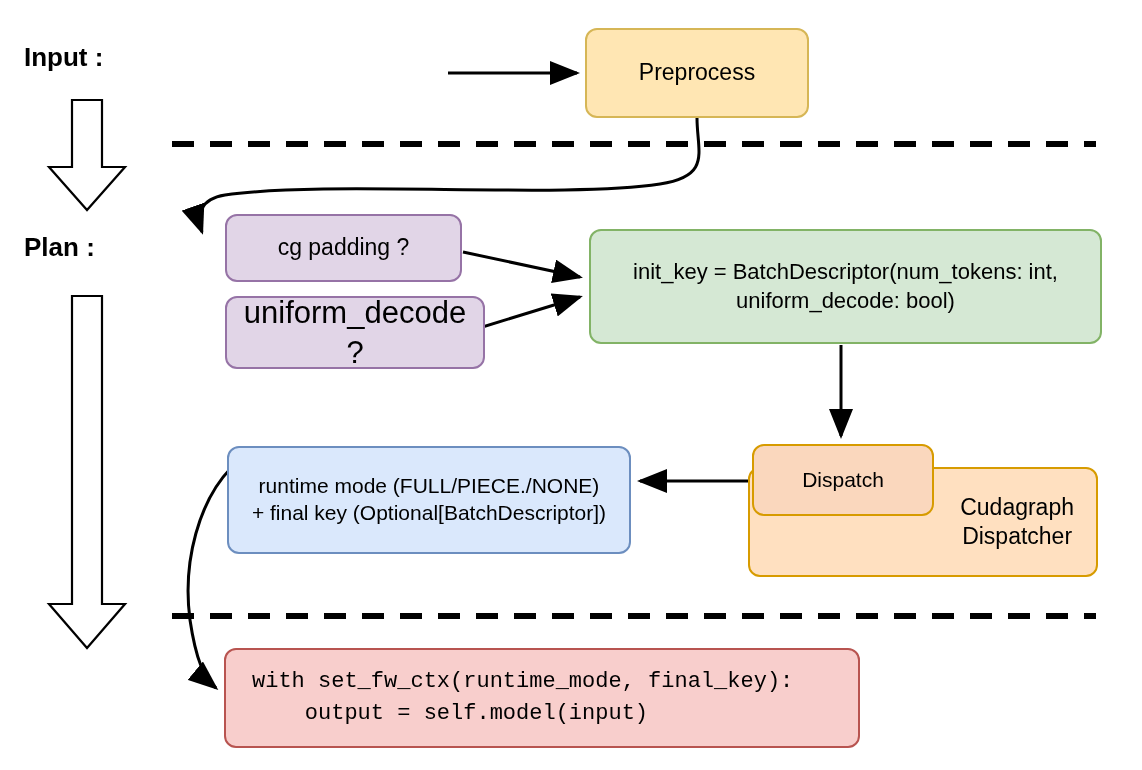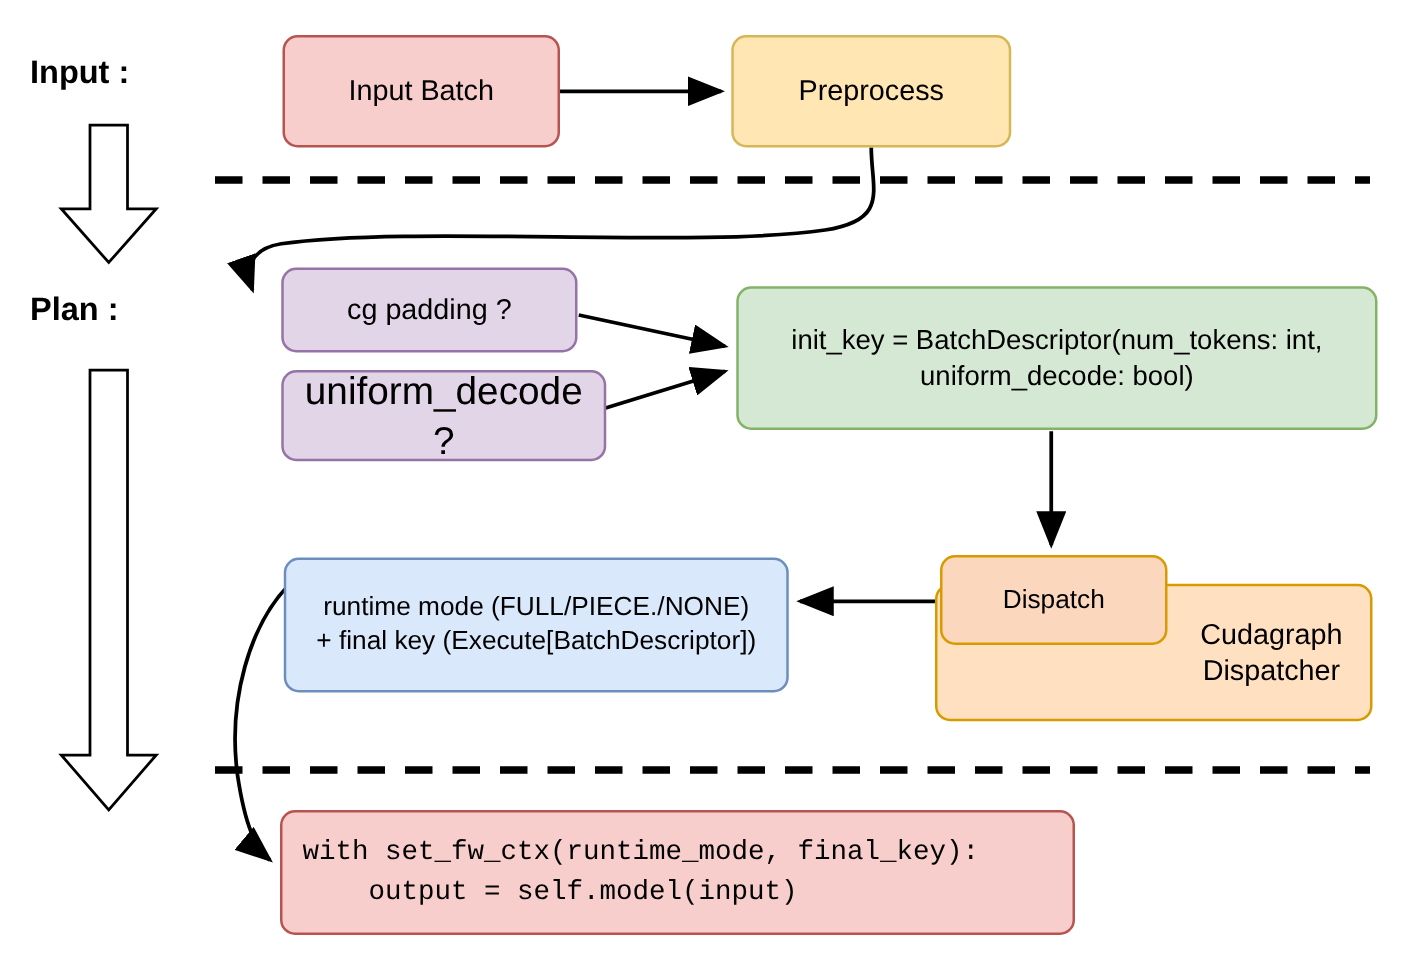--- a/index.html
+++ b/index.html
@@ -48,21 +48,21 @@
     color: #000000;
     white-space: nowrap;
   }
   .node-text { display: block; padding: 0 8px; }
   .code {
     font-family: "Liberation Mono", "DejaVu Sans Mono", monospace;
     font-size: 22px;
     white-space: pre;
     text-align: left;
     line-height: 1.45;
-    padding: 0 16px;
+    padding: 0 26px;
   }
   .n-input-batch  { left:226px; top:28px;  width:222px; height:90px;  font-size:23px; }
   .n-preprocess   { left:585px; top:28px;  width:224px; height:90px;  font-size:23px; }
   .n-cg-padding   { left:225px; top:214px; width:237px; height:68px;  font-size:23px; }
   .n-uniform-dec  { left:225px; top:296px; width:260px; height:73px;  font-size:31px;justify-content:flex-end; }
   .n-init-key     { left:589px; top:229px; width:513px; height:115px; font-size:22px; }
   .n-dispatcher   { left:748px; top:443px; width:350px; height:110px; font-size:23px;
                     align-items:flex-start; justify-content:flex-end;margin-top:24px; }
   .n-dispatcher .node-text { padding-top: 24px; padding-right: 22px; }
   .n-dispatch     { left:752px; top:444px; width:182px; height:72px;  font-size:21px; }
@@ -99,23 +99,20 @@
     <line x1="841" y1="345" x2="841" y2="436" stroke="#000000" stroke-width="3" marker-end="url(#arrowhead)"></line>
 
     <line x1="750" y1="481" x2="640" y2="481" stroke="#000000" stroke-width="3" marker-end="url(#arrowhead)"></line>
 
     <path d="M 231,468 C 200,500 182,560 190,620 C 196,660 204,678 216,688" fill="none" stroke="#000000" stroke-width="3" marker-end="url(#arrowhead)"></path>
   </svg>
 
   <div class="stage-label" style="left:24px; top:42px;">Input :</div>
   <div class="stage-label" style="left:24px; top:232px;">Plan :</div>
 
-  <div class="node n-input-batch" style="background:#f8cecc; border-color:#b85450;">
-    <span class="node-text">Input Batch</span>
-  </div>
 
   <div class="node n-preprocess" style="background:#ffe6b3; border-color:#d6b656;">
     <span class="node-text">Preprocess</span>
   </div>
 
   <div class="node n-cg-padding" style="background:#e1d5e7; border-color:#9673a6;">
     <span class="node-text">cg padding ?</span>
   </div>
 
   <div class="node n-uniform-dec" style="background:#e1d5e7; border-color:#9673a6;">
@@ -136,21 +133,21 @@
     </span>
   </div>
 
   <div class="node n-dispatch" style="background:#fad7bd; border-color:#d79b00; z-index:4;">
     <span class="node-text">Dispatch</span>
   </div>
 
   <div class="node n-runtime-mode" style="background:#dae8fc; border-color:#6c8ebf;">
     <span class="node-text">
       <span>runtime mode (FULL/PIECE./NONE)</span><br>
-      <span>+ final key (Execute[BatchDescriptor])</span>
+      <span>+ final key (Optional[BatchDescriptor])</span>
     </span>
   </div>
 
   <div class="node n-exec-code" style="background:#f8cecc; border-color:#b85450; justify-content:flex-start;">
     <span class="code">with set_fw_ctx(runtime_mode, final_key):
     output = self.model(input)</span>
   </div>
 
 </div>
 

